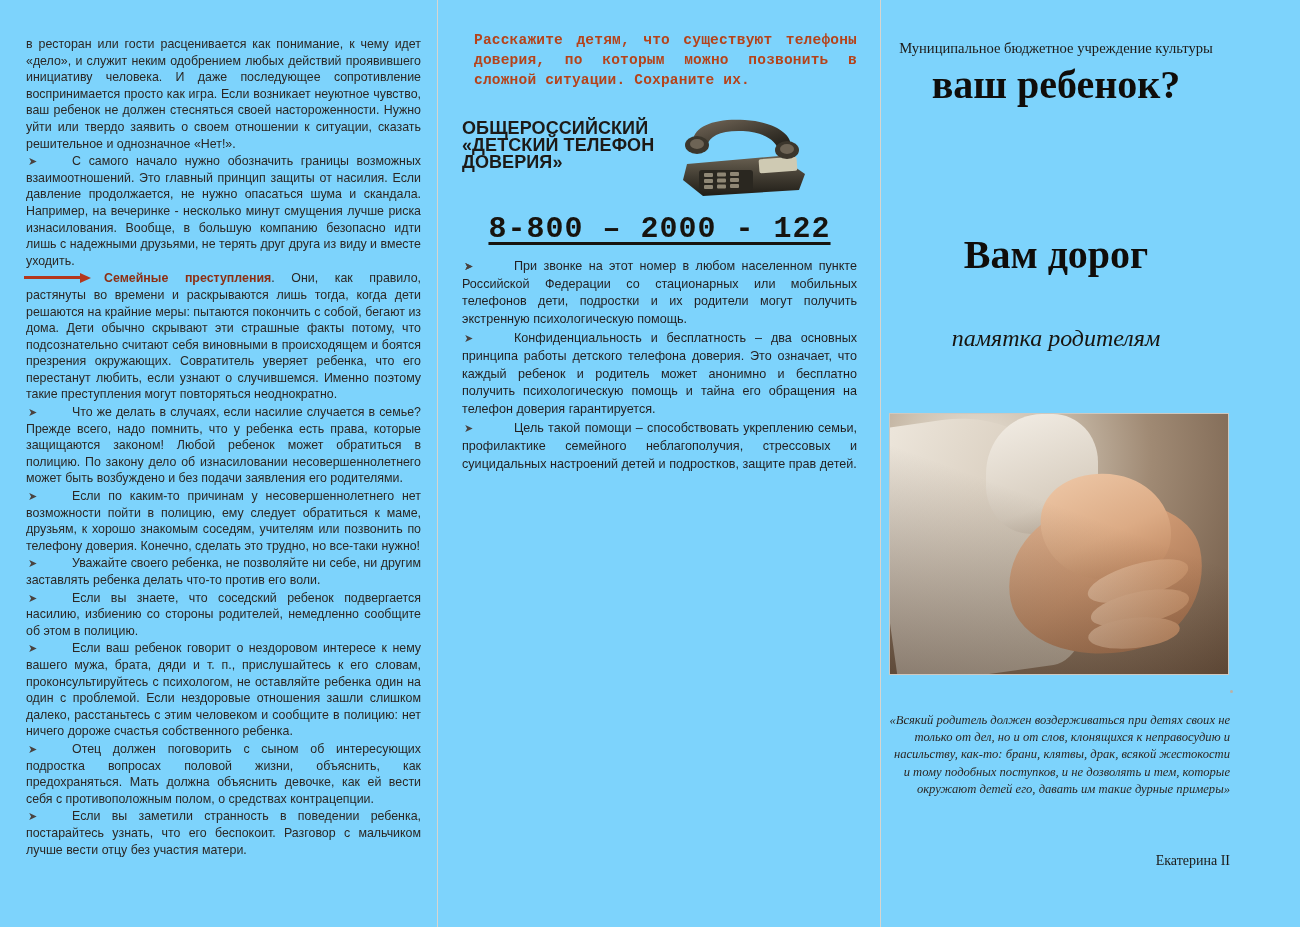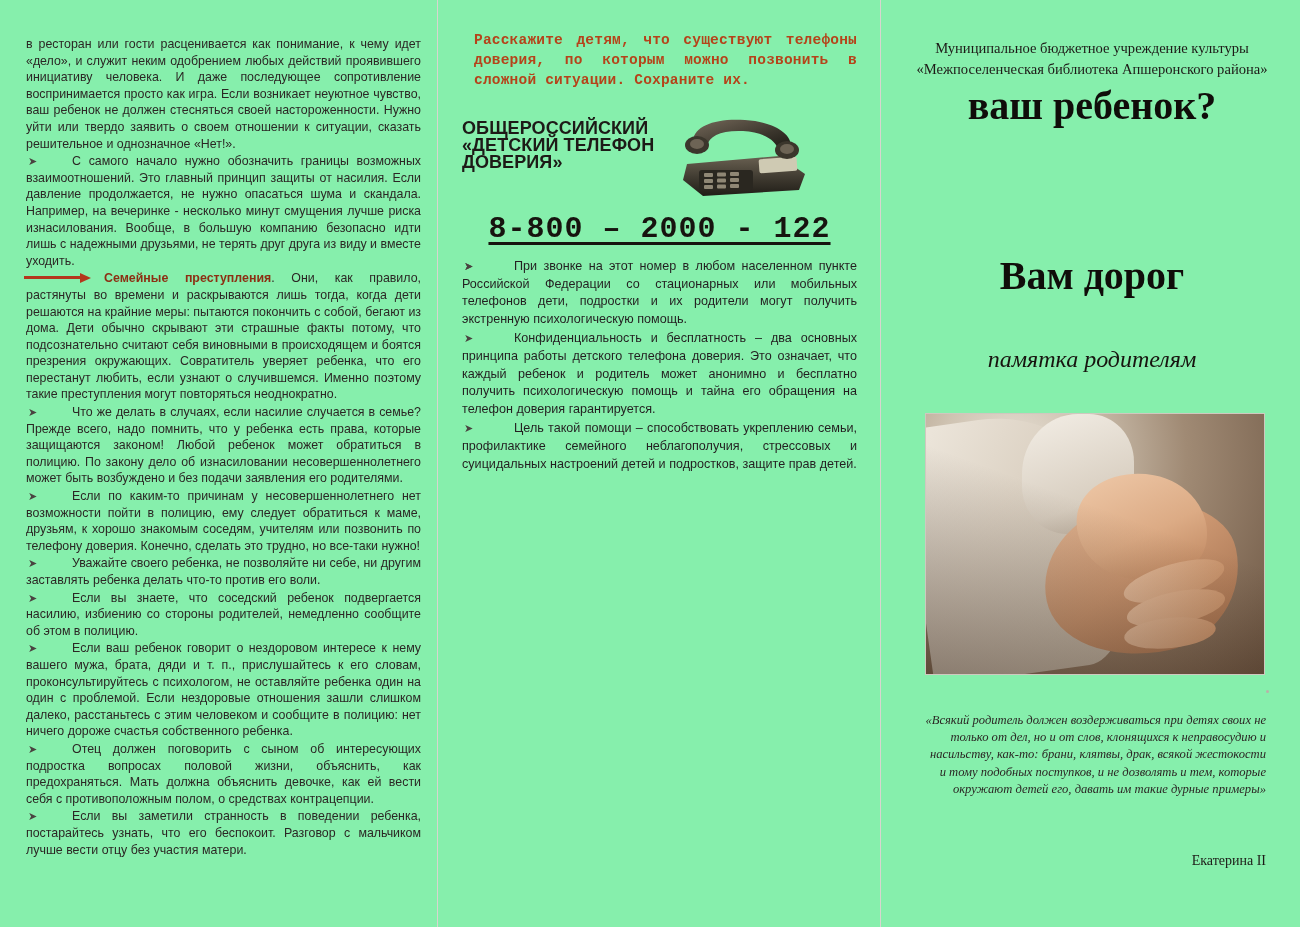--- a/index.html
+++ b/index.html
@@ -11,21 +11,21 @@
     height: 927px;
     background: #ffffff;
     font-family: "Liberation Sans", sans-serif;
     color: #231f20;
     overflow: hidden;
   }
   .page {
     position: relative;
     width: 1300px;
     height: 927px;
-    background: #86efac;
+    background: #7dd3fc;
     box-sizing: border-box;
   }
   .fold {
     position: absolute;
     top: 0;
     bottom: 0;
     width: 1px;
     background: #d8d5cf;
   }
   .fold.f1 { left: 437px; }
@@ -33,21 +33,21 @@
 
   
   .col {
     position: absolute;
     top: 0;
     bottom: 0;
     box-sizing: border-box;
   }
   .col-left  { left: 16px;  width: 415px; padding: 36px 10px 10px 10px; }
   .col-mid   { left: 452px; width: 415px; padding: 30px 10px 10px 10px; }
-  .col-right { left: 896px; width: 392px; padding: 38px 8px 15px 8px; }
+  .col-right { left: 860px; width: 392px; padding: 38px 8px 15px 8px; }
 
   
   .body-text {
     font-size: 12.4px;
     line-height: 16.6px;
     text-align: justify;
     color: #2b2724;
   }
   .para {
     position: relative;
@@ -372,21 +372,20 @@
       </p>
       <p class="bullet-para">
         <span class="chev">➤</span><span>Цель такой помощи – способствовать укреплению семьи, профилактике семейного неблагополучия, стрессовых и суицидальных настроений детей и подростков, защите прав детей.</span>
       </p>
     </div>
   </div>
 
   <div class="col col-right">
 
     <div class="org-name">Муниципальное бюджетное  учреждение культуры</div>
-    <div class="org-name">«Межпоселенческая библиотека Апшеронского района»</div>
 
     <div class="title-main" style="margin-top:0">ваш ребенок?</div>
     <div class="title-main">Вам дорог</div>
 
     <div class="subtitle">памятка родителям</div>
 
     <div class="photo">
       <div class="sky"></div>
       <div class="sleeve"></div>
       <div class="sleeve2"></div>

